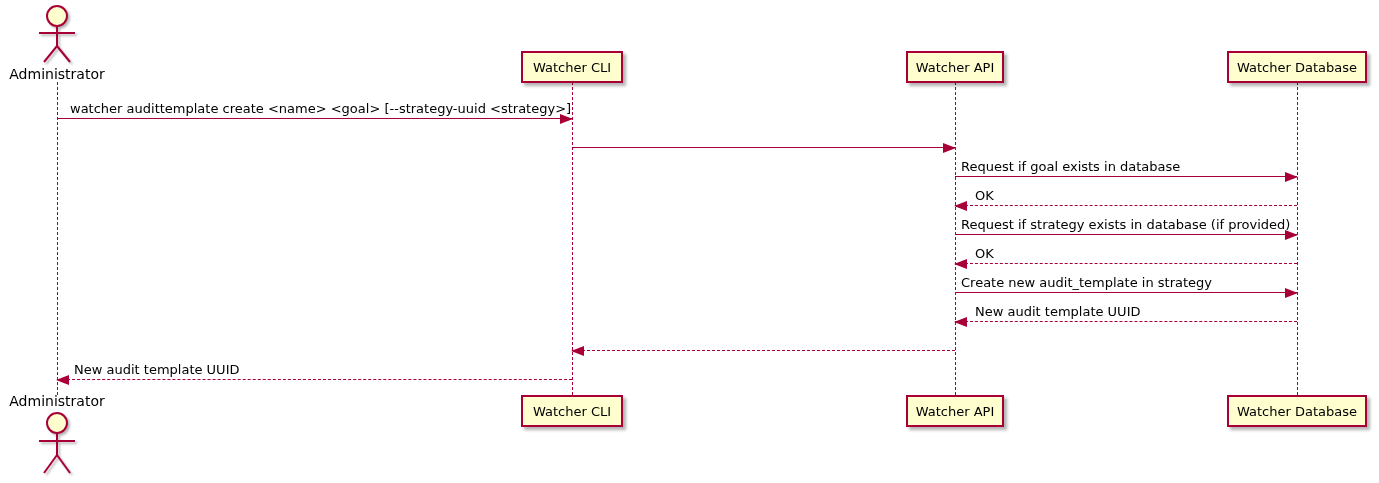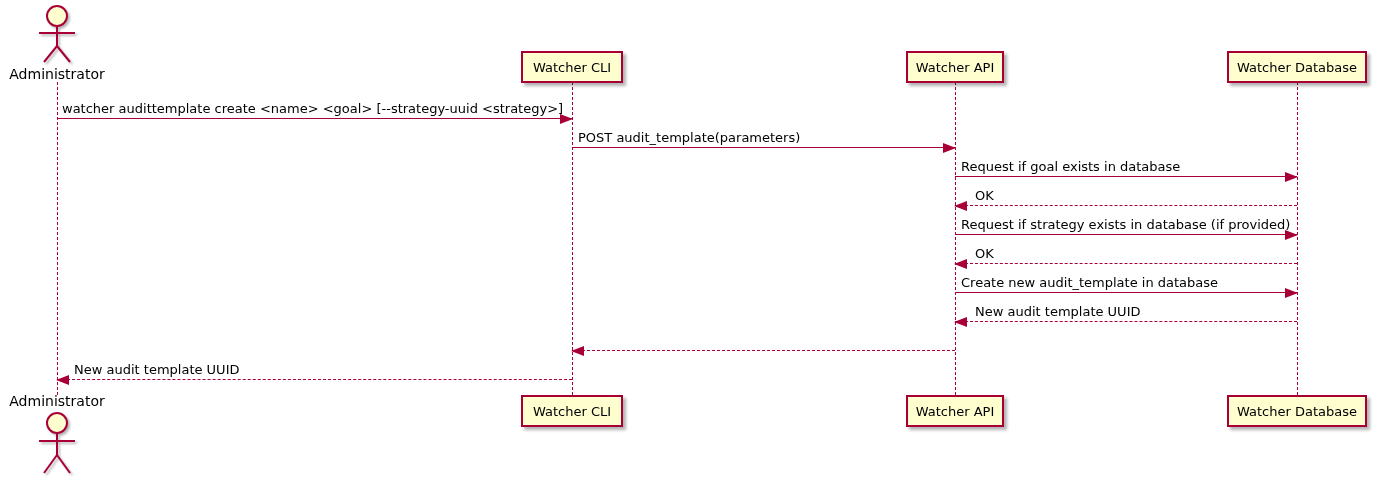--- a/index.html
+++ b/index.html
@@ -86,26 +86,25 @@
     <line x1="4" y1="29" x2="40" y2="29" stroke="#A80036" stroke-width="2"></line>
     <line x1="22" y1="42" x2="9" y2="58" stroke="#A80036" stroke-width="2"></line>
     <line x1="22" y1="42" x2="35" y2="58" stroke="#A80036" stroke-width="2"></line>
   </svg>
   <div class="actor-label" style="left:-3px; top:66px;">Administrator</div>
 
   <div class="pbox" style="left:521px; top:51px; width:102px;">Watcher CLI</div>
   <div class="pbox" style="left:906px; top:51px; width:98px;">Watcher API</div>
   <div class="pbox" style="left:1227px; top:51px; width:140px;">Watcher Database</div>
 
-  <div class="msg-label" style="left:62px; top:101px;">watcher audittemplate create &lt;name&gt; &lt;goal&gt; [--strategy-uuid &lt;strategy&gt;]</div>
+  <div class="msg-label" style="left:70px; top:101px;">watcher audittemplate create &lt;name&gt; &lt;goal&gt; [--strategy-uuid &lt;strategy&gt;]</div>
   <div class="msg-line solid" style="left:57px; top:118px; width:515px;">
     <span class="head-r"></span>
   </div>
 
-  <div class="msg-label" style="left:578px; top:130px;">POST audit_template(parameters)</div>
   <div class="msg-line solid" style="left:572px; top:147px; width:383px;">
     <span class="head-r"></span>
   </div>
 
   <div class="msg-label" style="left:961px; top:159px;">Request if goal exists in database</div>
   <div class="msg-line solid" style="left:955px; top:176px; width:342px;">
     <span class="head-r"></span>
   </div>
 
   <div class="msg-label" style="left:975px; top:188px;">OK</div>
@@ -116,21 +115,21 @@
   <div class="msg-label" style="left:961px; top:217px;">Request if strategy exists in database (if provided)</div>
   <div class="msg-line solid" style="left:955px; top:234px; width:342px;">
     <span class="head-r"></span>
   </div>
 
   <div class="msg-label" style="left:975px; top:246px;">OK</div>
   <div class="msg-line dashed" style="left:955px; top:263px; width:342px;">
     <span class="head-l"></span>
   </div>
 
-  <div class="msg-label" style="left:961px; top:275px;">Create new audit_template in database</div>
+  <div class="msg-label" style="left:961px; top:275px;">Create new audit_template in strategy</div>
   <div class="msg-line solid" style="left:955px; top:292px; width:342px;">
     <span class="head-r"></span>
   </div>
 
   <div class="msg-label" style="left:975px; top:304px;">New audit template UUID</div>
   <div class="msg-line dashed" style="left:955px; top:321px; width:342px;">
     <span class="head-l"></span>
   </div>
 
   <div class="msg-line dashed" style="left:572px; top:350px; width:383px;">

